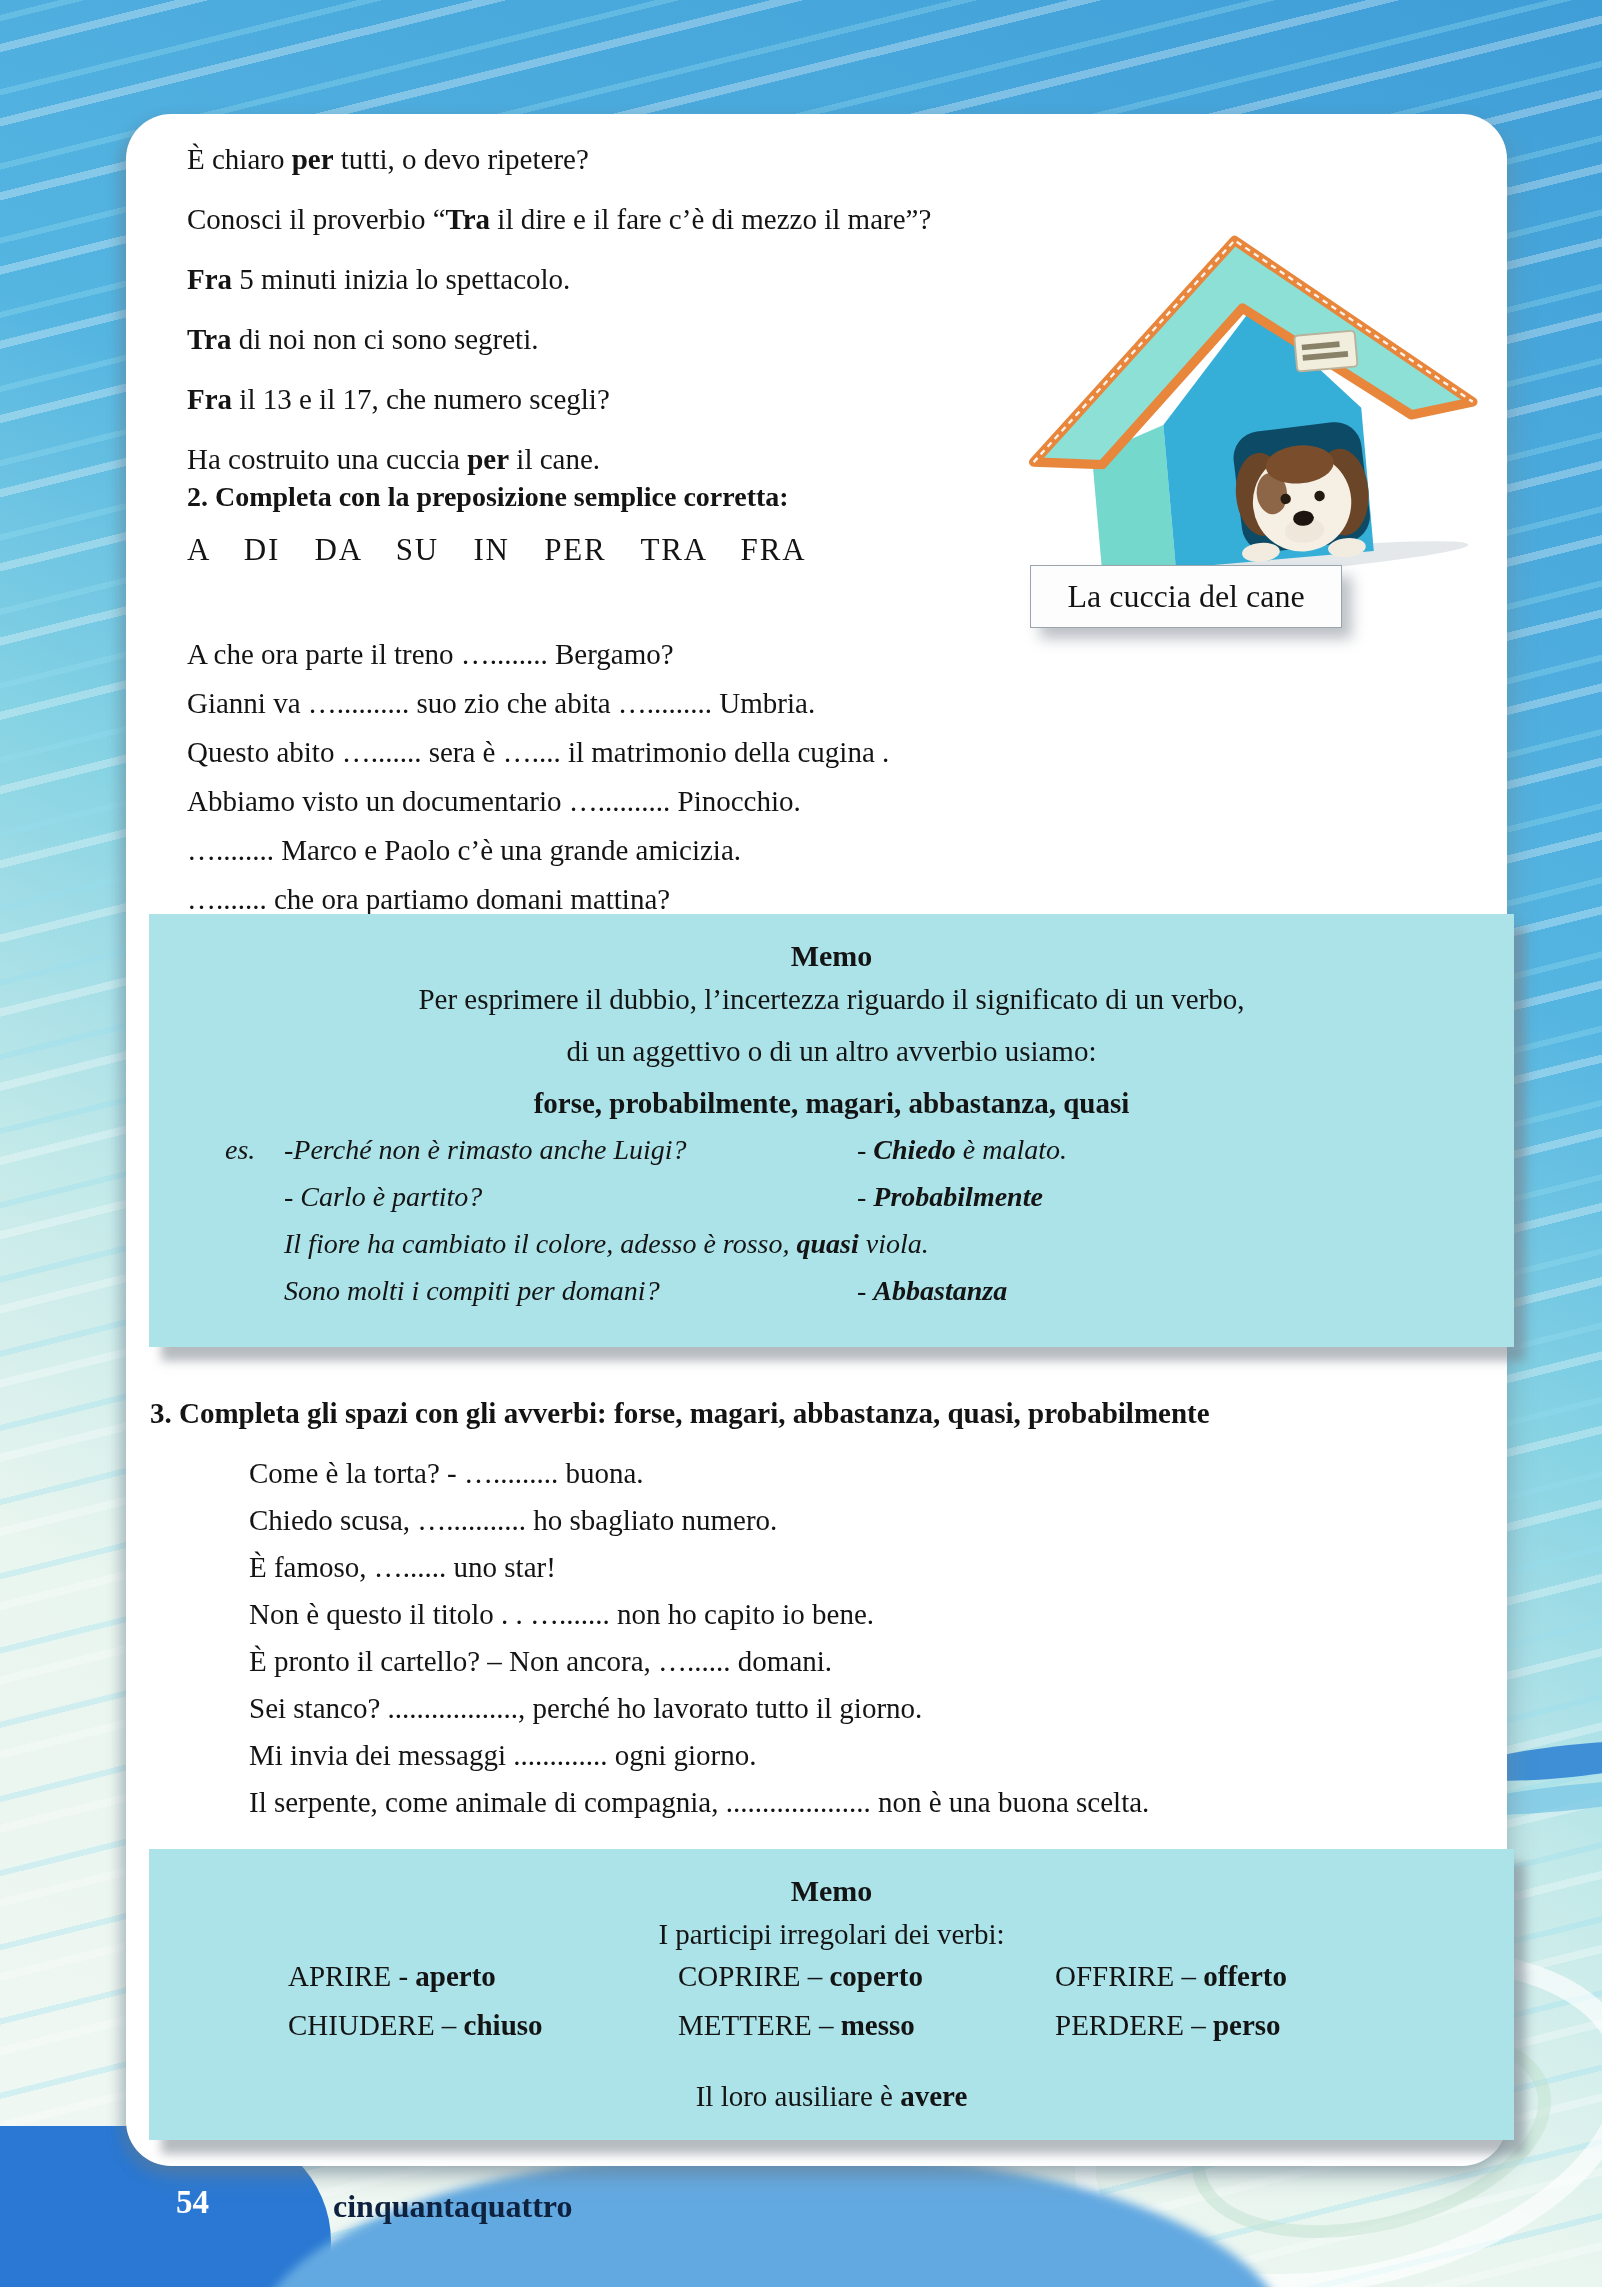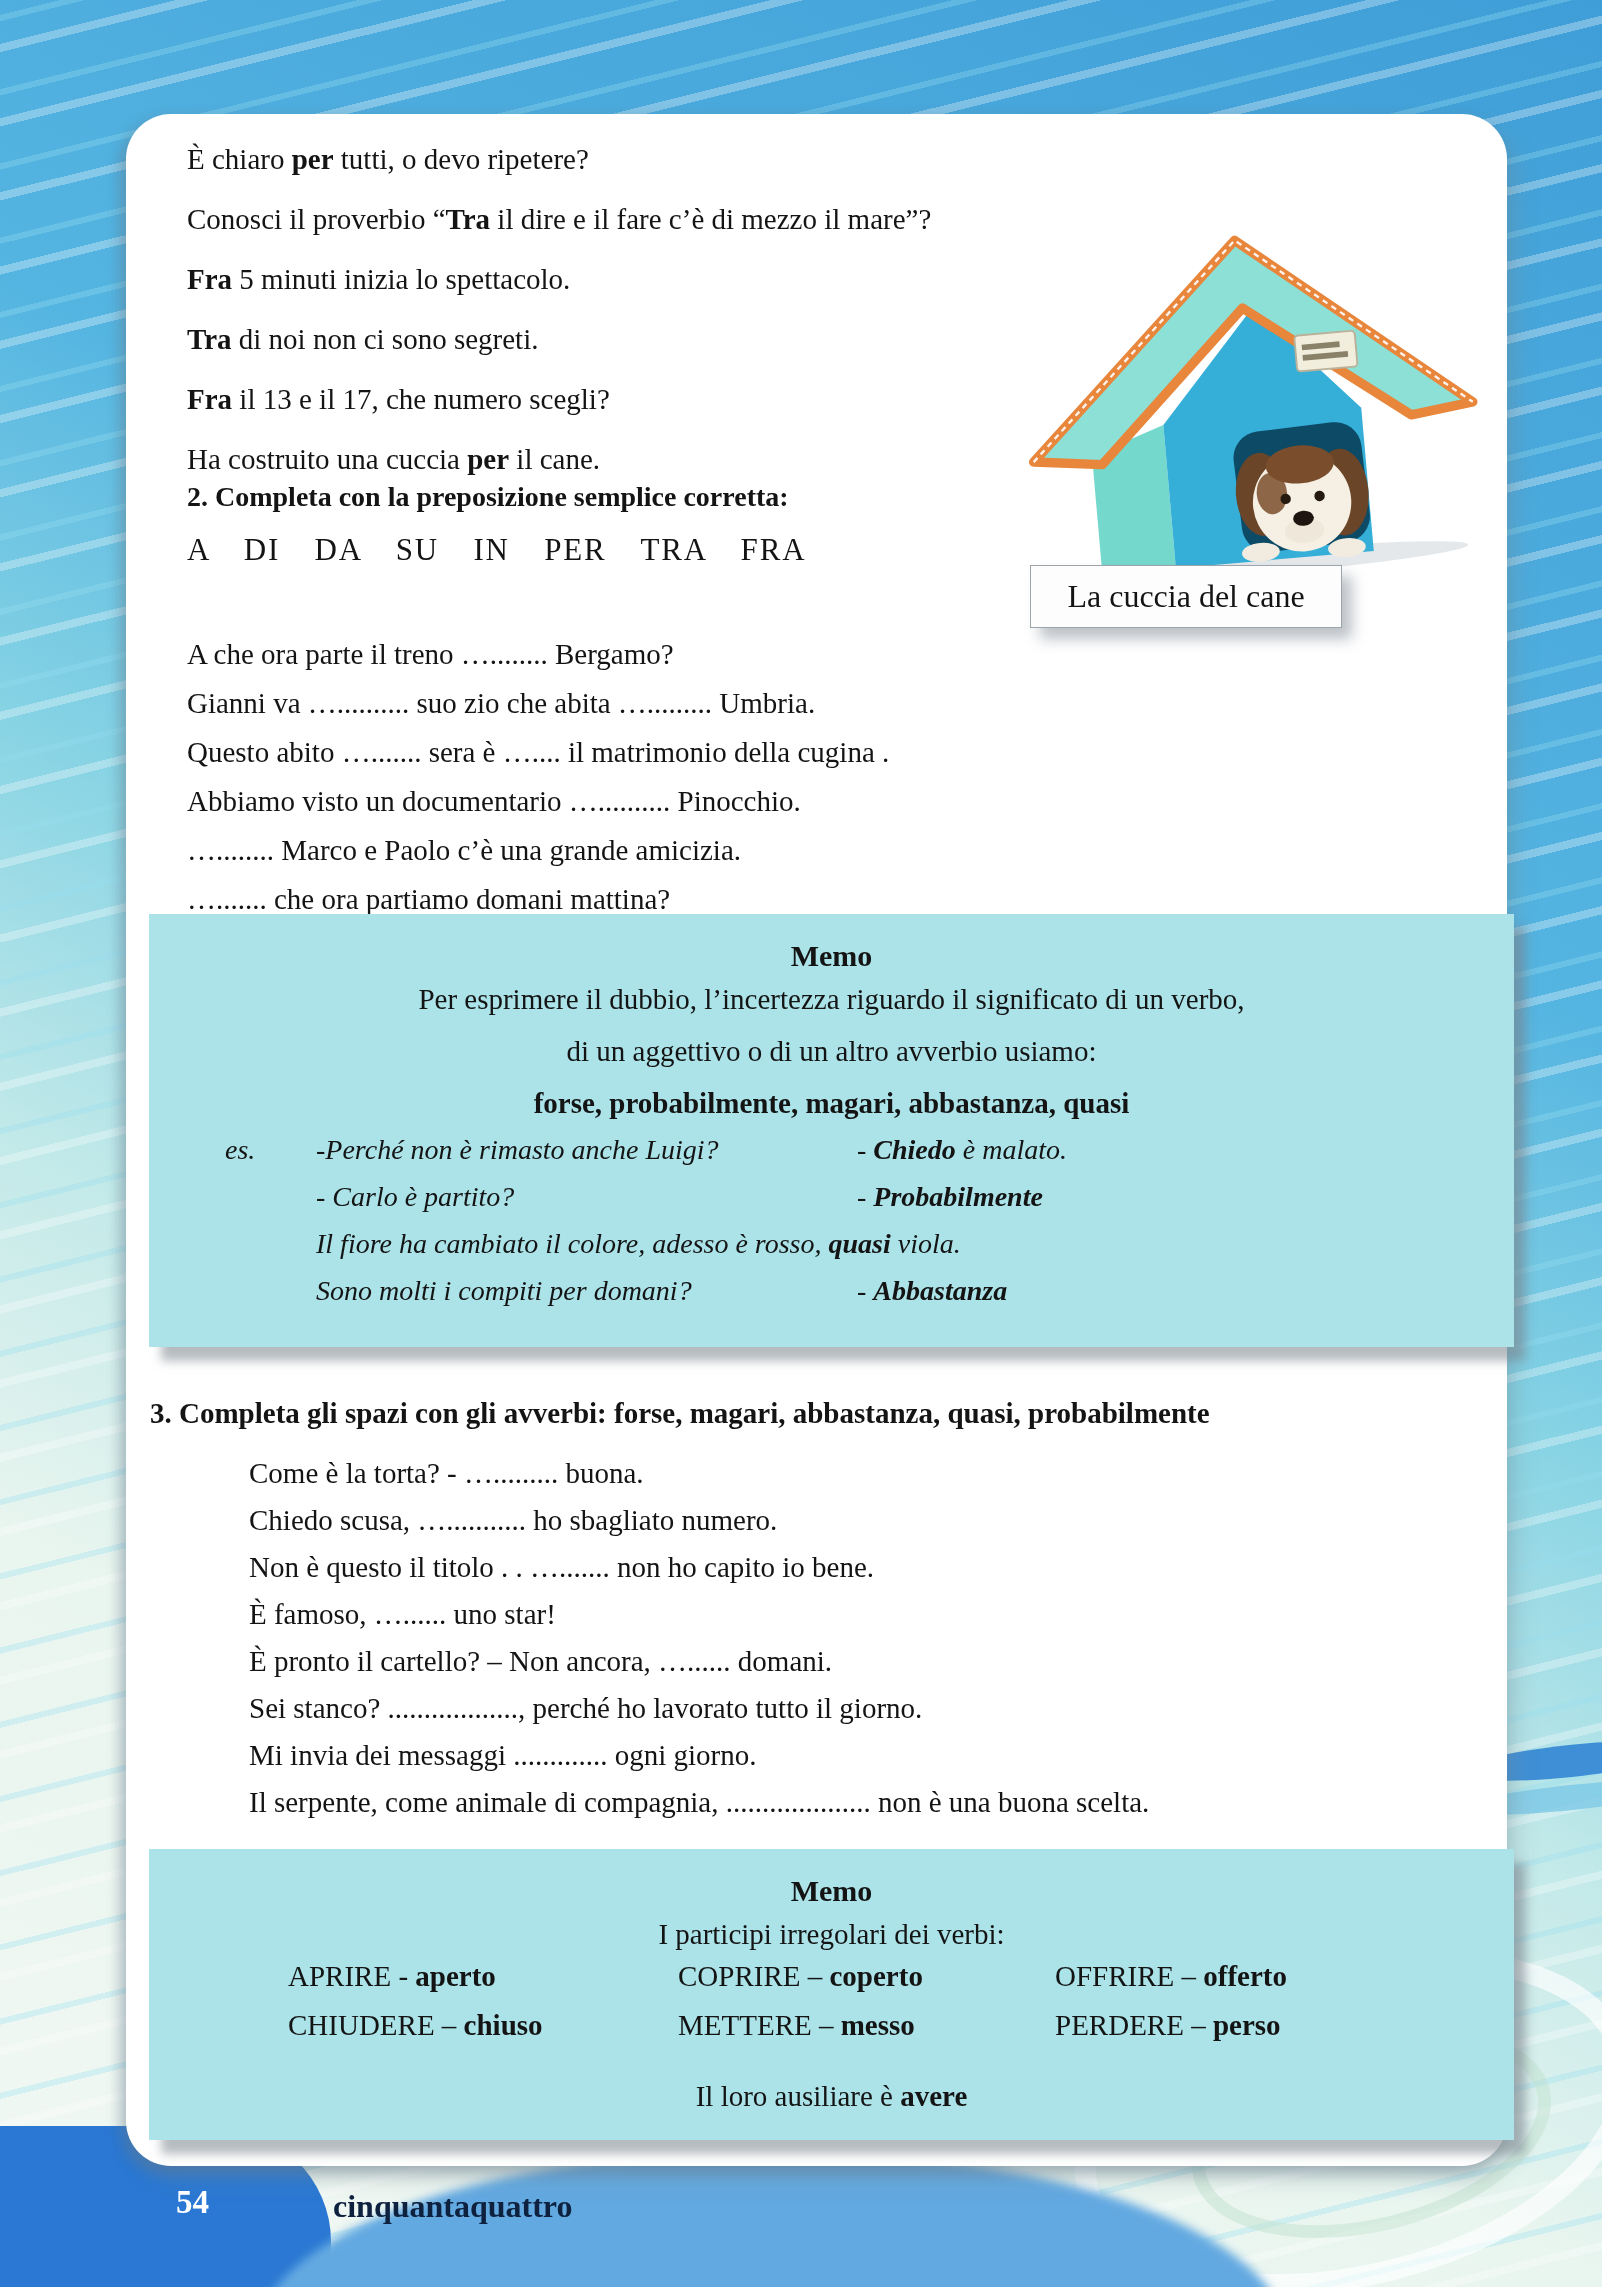--- a/index.html
+++ b/index.html
@@ -51,21 +51,21 @@
   
   .memo{position:absolute;left:23px;width:1365px;background:var(--memo_bg,#abe3e9);
     box-shadow:12.3px 14px 9.5px rgba(122,132,140,.55);}
   .memo1{top:800px;height:433px;}
   .memo2{top:1735px;height:291px;}
   .memo-title{text-align:center;font-size:30px;font-weight:bold;padding-top:24.6px;}
   .memo-c{text-align:center;font-size:29px;line-height:52px;}
   .memo-ex{position:relative;margin-top:5.7px;font-style:italic;font-size:28px;}
   .ex-row{position:relative;height:47px;}
   .ex-label{position:absolute;left:76px;}
-  .ex-q{position:absolute;left:135px;margin-left:32px;}
+  .ex-q{position:absolute;left:135px;}
   .ex-a{position:absolute;left:708px;}
   .memo2 .verb-row{position:relative;height:49px;font-size:29px;}
   .v-col0{position:absolute;left:139px;white-space:nowrap;}
   .v-col1{position:absolute;left:529px;white-space:nowrap;}
   .v-col2{position:absolute;left:906px;white-space:nowrap;}
   .memo2 .memo-foot{text-align:center;font-size:29px;margin-top:22px;}
   
   .dog-figure{position:absolute;left:891px;top:59px;width:478px;height:402px;}
   .caption-box{position:absolute;left:904px;top:451px;width:310px;height:61px;
     background:#fdfdfd;border:0.9px solid #9aa4aa;box-shadow:9.5px 11.4px 13.2px rgba(108,120,130,.45);
@@ -169,22 +169,22 @@
           <span class="ex-q"><span class="seg-i">Sono molti i compiti per domani?</span></span>
           <span class="ex-a"><span class="seg-i">- </span><span class="seg-bi">Abbastanza</span></span>
         </div>
       </div>
     </div>
 
     <div class="ex3-title">3. Completa gli spazi con gli avverbi: forse, magari, abbastanza, quasi, probabilmente</div>
     <div class="ex3-lines">
       <div class="line">Come è la torta?   - …......... buona.</div>
       <div class="line">Chiedo scusa, …........... ho sbagliato numero.</div>
+      <div class="line">È famoso, …...... uno star!</div>
       <div class="line">Non è questo il titolo . . …....... non ho capito io bene.</div>
-      <div class="line">È famoso, …...... uno star!</div>
       <div class="line">È pronto il cartello?  – Non ancora, …...... domani.</div>
       <div class="line">Sei stanco? .................., perché ho lavorato tutto il giorno.</div>
       <div class="line">Mi invia dei messaggi ............. ogni giorno.</div>
       <div class="line">Il serpente, come animale di compagnia, .................... non è una buona scelta.</div>
     </div>
 
     <div class="memo memo2">
       <div class="memo-title">Memo</div>
       <div class="memo-c">I participi irregolari dei verbi:</div>
       <div class="verb-row">

